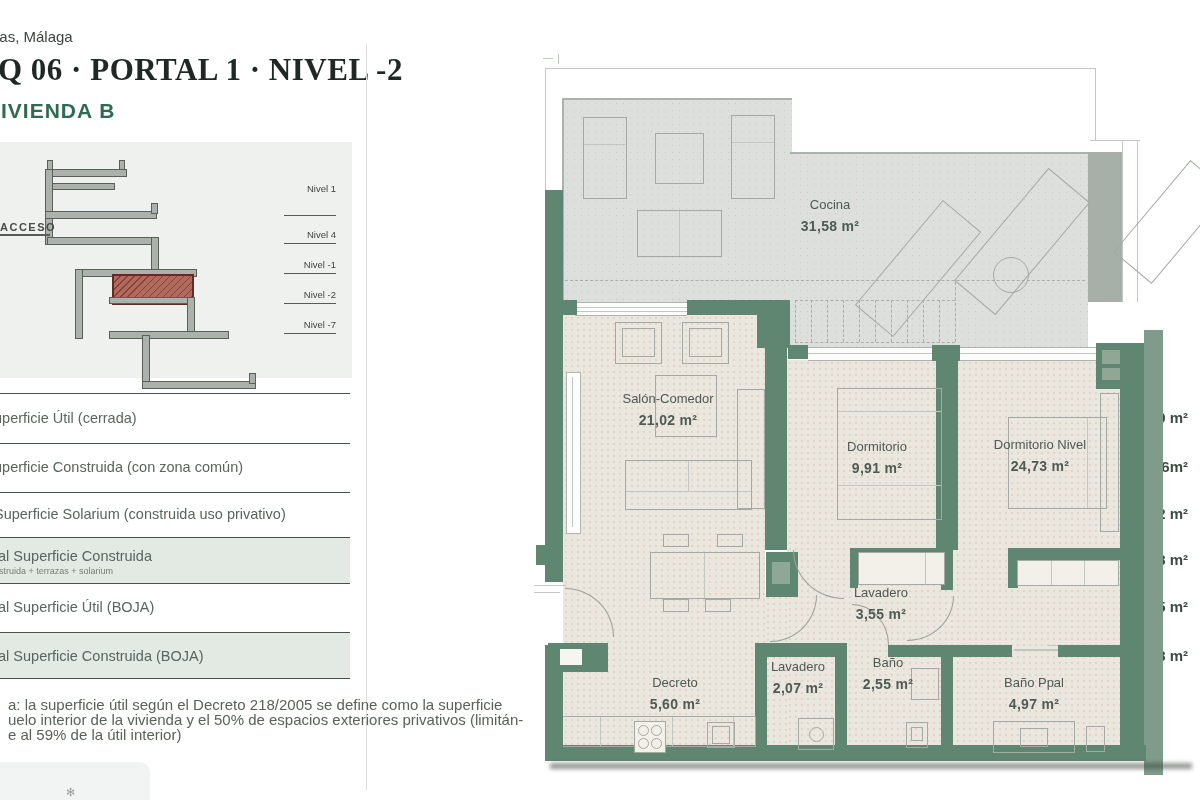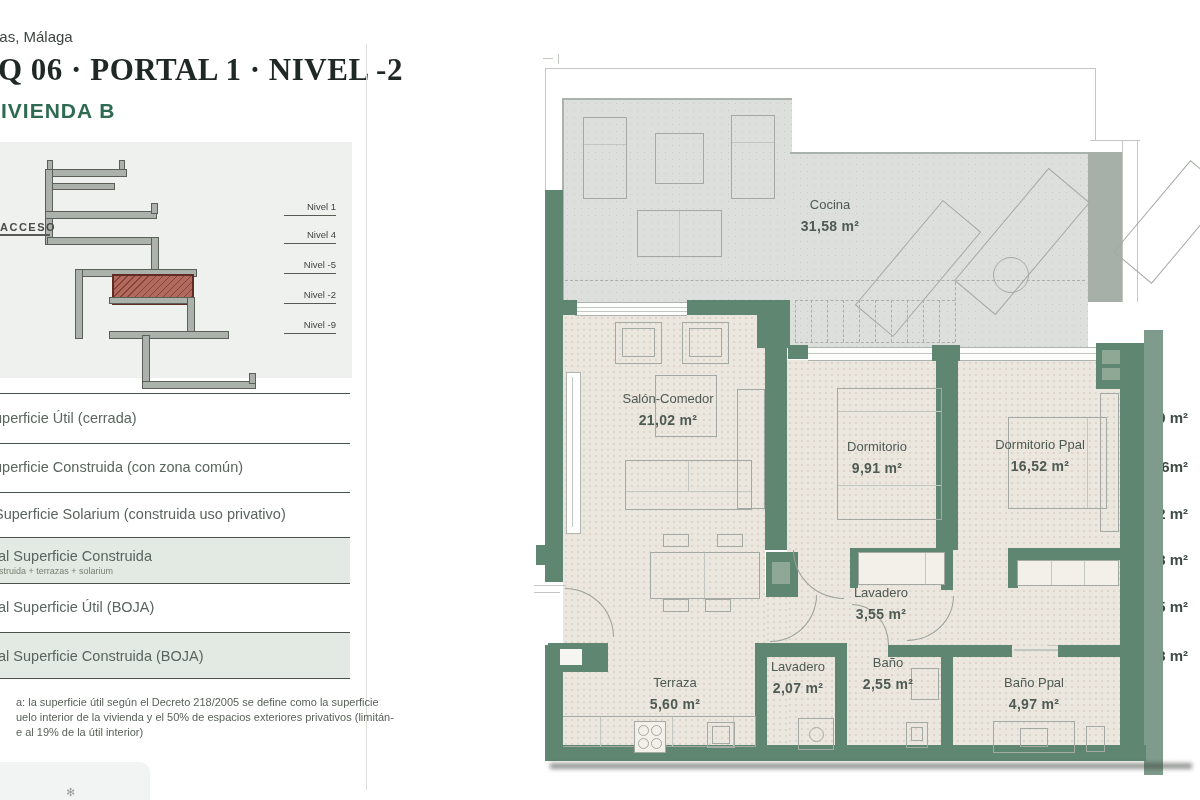--- a/index.html
+++ b/index.html
@@ -22,21 +22,21 @@
   .acceso{position:absolute;left:0;top:221px;font-size:11px;font-weight:bold;
           color:#474d46;letter-spacing:1.5px;}
   .nivel{position:absolute;width:60px;text-align:right;font-size:9.5px;color:#3f4540;}
   .nivline{position:absolute;width:52px;height:1px;background:#565b54;}
   
   .tline{position:absolute;left:0;width:350px;height:1px;background:#49524b;}
   .hlrow{position:absolute;left:0;width:350px;background:#e3e9e3;}
   .tlabel{position:absolute;left:-6px;font-size:14.5px;color:#59655e;white-space:nowrap;}
   .tsub{position:absolute;left:-6px;font-size:9px;color:#77816f;white-space:nowrap;}
   .tval{position:absolute;right:12px;font-size:15px;font-weight:bold;color:#3e4b44;white-space:nowrap;}
-  .note{position:absolute;left:16px;font-size:11px;color:#596159;white-space:nowrap;}
+  .note{position:absolute;left:8px;font-size:15px;color:#596159;white-space:nowrap;}
   .cornerbox{position:absolute;left:0;top:762px;width:150px;height:38px;background:#f2f4f3;
              border-radius:0 10px 0 0;}
   .cornermark{position:absolute;left:66px;top:786px;font-size:11px;color:#9aa19a;}
   
   .wall{position:absolute;background:#5f8671;}
   .wlite{position:absolute;background:#8fa795;}
   .muted{position:absolute;background:#7e9b8b;}
   .graywall{position:absolute;background:#a6b0a8;}
   .floor{position:absolute;background:#ebe6de;
          background-image:radial-gradient(#ddd5c9 0.7px,transparent 0.8px);background-size:6px 6px;}
@@ -78,29 +78,29 @@
 <div class="sb" style="left:76px;top:270px;width:6px;height:68px"></div>
 <div class="redbox"></div>
 <div class="sb" style="left:110px;top:298px;width:84px;height:5px"></div>
 <div class="sb" style="left:188px;top:298px;width:6px;height:40px"></div>
 <div class="sb" style="left:110px;top:332px;width:118px;height:6px"></div>
 <div class="sb" style="left:143px;top:336px;width:6px;height:50px"></div>
 <div class="sb" style="left:143px;top:382px;width:112px;height:6px"></div>
 <div class="sb" style="left:250px;top:374px;width:5px;height:9px"></div>
 <div class="acceso">ACCESO</div>
 
-<span class="nivel" style="left:276px;top:201px">Nivel 1</span>
+<span class="nivel" style="left:276px;top:183px">Nivel 1</span>
 <div class="nivline" style="left:284px;top:215px"></div>
 <span class="nivel" style="left:276px;top:229px">Nivel 4</span>
 <div class="nivline" style="left:284px;top:243px"></div>
-<span class="nivel" style="left:276px;top:259px">Nivel -5</span>
+<span class="nivel" style="left:276px;top:259px">Nivel -1</span>
 <div class="nivline" style="left:284px;top:273px"></div>
 <span class="nivel" style="left:276px;top:289px">Nivel -2</span>
 <div class="nivline" style="left:284px;top:303px"></div>
-<span class="nivel" style="left:276px;top:319px">Nivel -9</span>
+<span class="nivel" style="left:276px;top:319px">Nivel -7</span>
 <div class="nivline" style="left:284px;top:333px"></div>
 
 <div class="hlrow" style="top:537px;height:46px"></div>
 <div class="hlrow" style="top:632px;height:46px"></div>
 <div class="tline" style="top:393px"></div>
 <div class="tline" style="top:443px"></div>
 <div class="tline" style="top:492px"></div>
 <div class="tline" style="top:537px"></div>
 <div class="tline" style="top:583px"></div>
 <div class="tline" style="top:632px"></div>
@@ -115,21 +115,21 @@
 <span class="tlabel" style="top:548px">tal Superficie Construida</span>
 <span class="tsub" style="top:566px">nstruida + terrazas + solarium</span>
 <span class="tval" style="top:551px">133.48 m²</span>
 <span class="tlabel" style="top:599px">tal Superficie Útil (BOJA)</span>
 <span class="tval" style="top:598px">68.75 m²</span>
 <span class="tlabel" style="top:648px">tal Superficie Construida (BOJA)</span>
 <span class="tval" style="top:647px">106.98 m²</span>
 
 <div class="note" style="top:696px">a: la superficie útil según el Decreto 218/2005 se define como la superficie</div>
 <div class="note" style="top:711px">uelo interior de la vivienda y el 50% de espacios exteriores privativos (limitán-</div>
-<div class="note" style="top:726px">e al 19% de la útil interior)</div>
+<div class="note" style="top:726px">e al 59% de la útil interior)</div>
 
 <div class="cornerbox"></div>
 <div class="cornermark">✻</div>
 
 <div class="thin" style="left:545px;top:68px;width:550px;height:1px"></div>
 <div class="thin" style="left:545px;top:68px;width:1px;height:122px"></div>
 <div class="thin" style="left:1095px;top:68px;width:1px;height:72px"></div>
 <div class="thin" style="left:1090px;top:140px;width:50px;height:1px"></div>
 <div class="thin" style="left:1122px;top:140px;width:1px;height:162px"></div>
 <div class="thin" style="left:1137px;top:140px;width:1px;height:162px"></div>
@@ -306,29 +306,29 @@
 </div>
 <div class="rlabel" style="left:598px;top:392px;width:140px">
   <span>Salón-Comedor</span>
   <span class="a">21,02 m²</span>
 </div>
 <div class="rlabel" style="left:817px;top:440px;width:120px">
   <span>Dormitorio</span>
   <span class="a">9,91 m²</span>
 </div>
 <div class="rlabel" style="left:975px;top:438px;width:130px">
-  <span>Dormitorio Ppal</span>
-  <span class="a">16,52 m²</span>
+  <span>Dormitorio Nivel</span>
+  <span class="a">24,73 m²</span>
 </div>
 <div class="rlabel" style="left:845px;top:586px;width:72px">
   <span>Lavadero</span>
   <span class="a">3,55 m²</span>
 </div>
 <div class="rlabel" style="left:630px;top:676px;width:90px">
-  <span>Terraza</span>
+  <span>Decreto</span>
   <span class="a">5,60 m²</span>
 </div>
 <div class="rlabel" style="left:756px;top:660px;width:84px">
   <span>Lavadero</span>
   <span class="a">2,07 m²</span>
 </div>
 <div class="rlabel" style="left:848px;top:656px;width:80px">
   <span>Baño</span>
   <span class="a">2,55 m²</span>
 </div>

